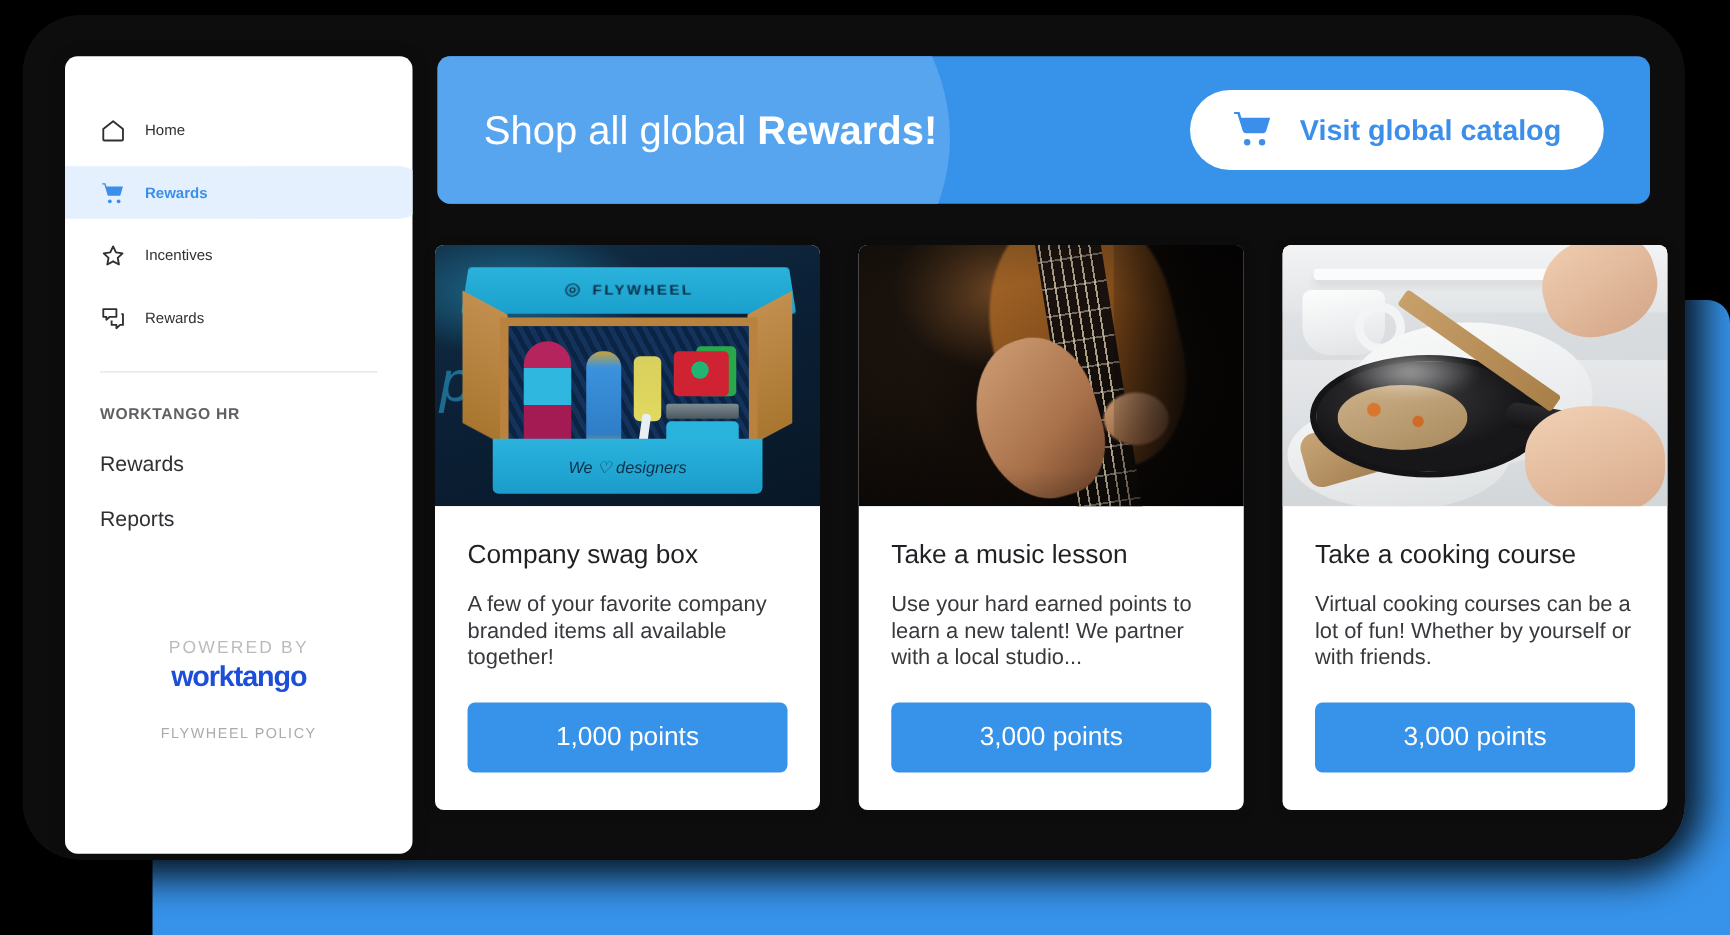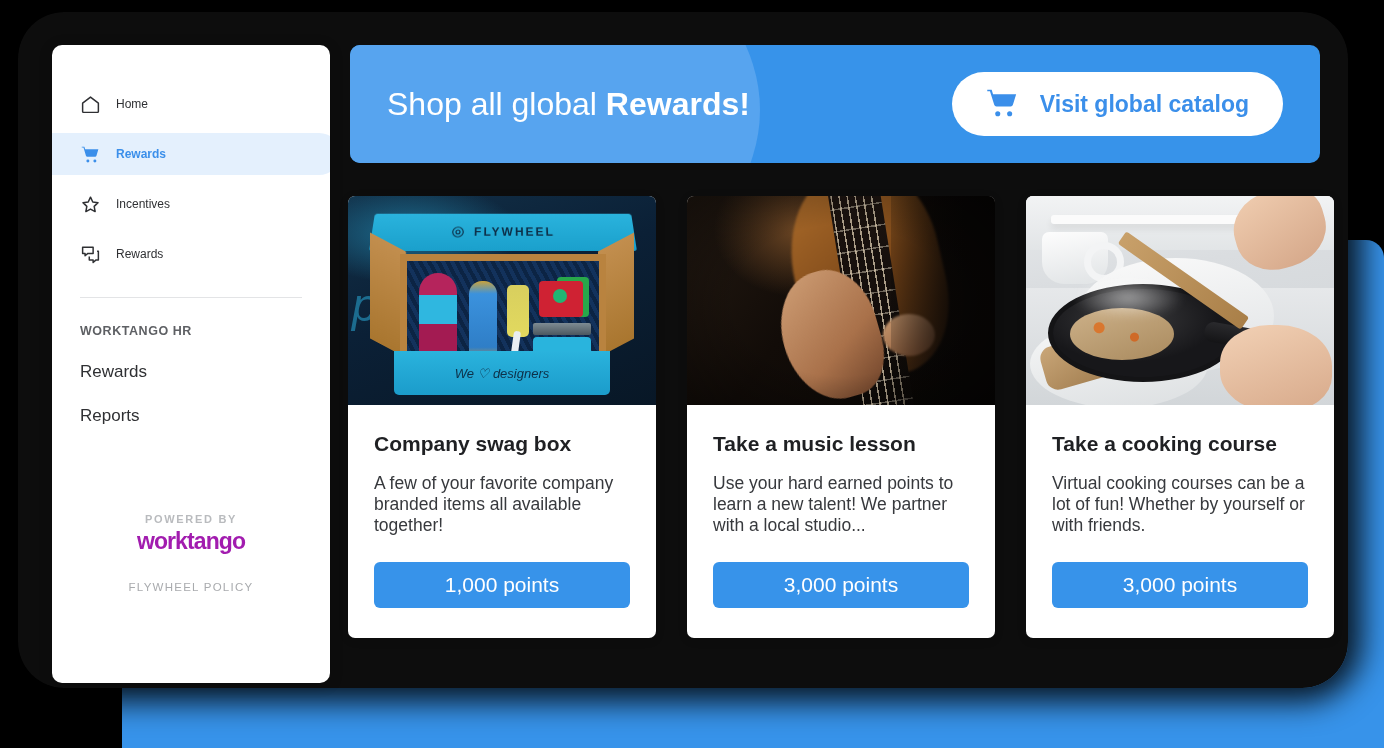--- a/index.html
+++ b/index.html
@@ -117,30 +117,30 @@
   }
 
   .sidebar-footer {
     position: absolute;
     left: 0;
     right: 0;
     bottom: 86px;
     text-align: center;
   }
   .powered-by {
-    font-size: 11px;
+    font-size: 14px;
     letter-spacing: 1.7px;
     color: #b9bbbe;
-    font-weight: 700;
+    font-weight: 400;
     margin-bottom: 3px;
   }
   .wt-logo {
     font-size: 23px;
     font-weight: 700;
-    color: #a21caf;
+    color: #1d4ed8;
     letter-spacing: -0.9px;
   }
   .footer-links {
     margin-top: 22px;
     line-height: 20px;
   }
   .footer-link {
     font-size: 11.5px;
     letter-spacing: 1.25px;
     color: #a9abae;
@@ -227,33 +227,33 @@
     overflow: hidden;
   }
   .card-body {
     padding: 27px 26px 30px 26px;
     display: flex;
     flex-direction: column;
     flex: 1;
   }
   .card-title {
     font-size: 21px;
-    font-weight: 700;
+    font-weight: 400;
     color: #1f2023;
     margin-bottom: 17px;
   }
   .card-desc {
     font-size: 17.5px;
     line-height: 21px;
     color: #37393d;
     flex: 1;
   }
   .points-btn {
     margin-top: 26px;
-    height: 46px;
+    height: 56px;
     background: #3793ea;
     border-radius: 6px;
     color: #ffffff;
     font-size: 21px;
     display: flex;
     align-items: center;
     justify-content: center;
     cursor: pointer;
     border: none;
     font-family: inherit;

